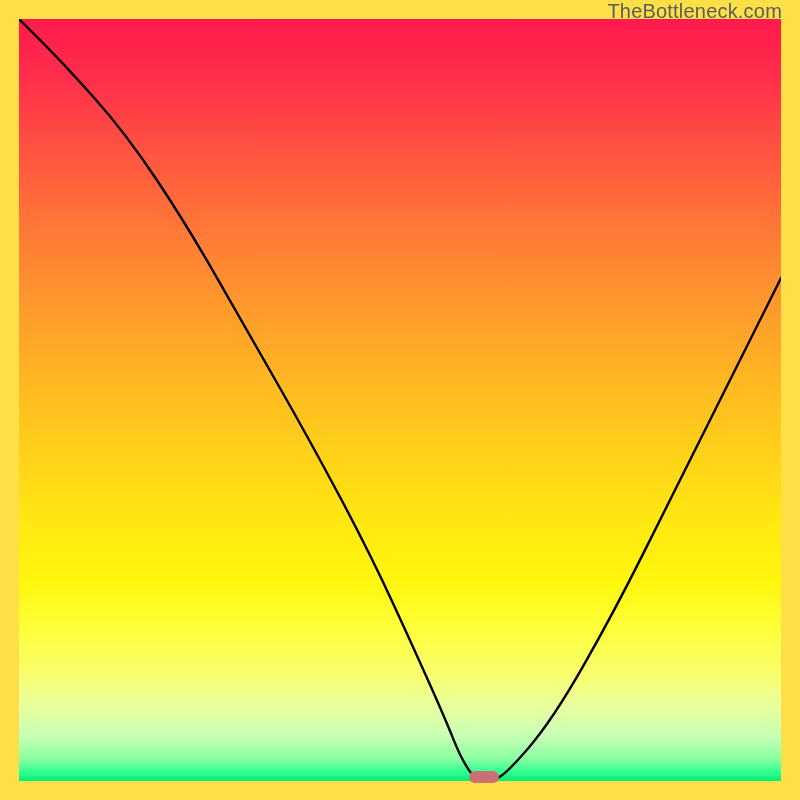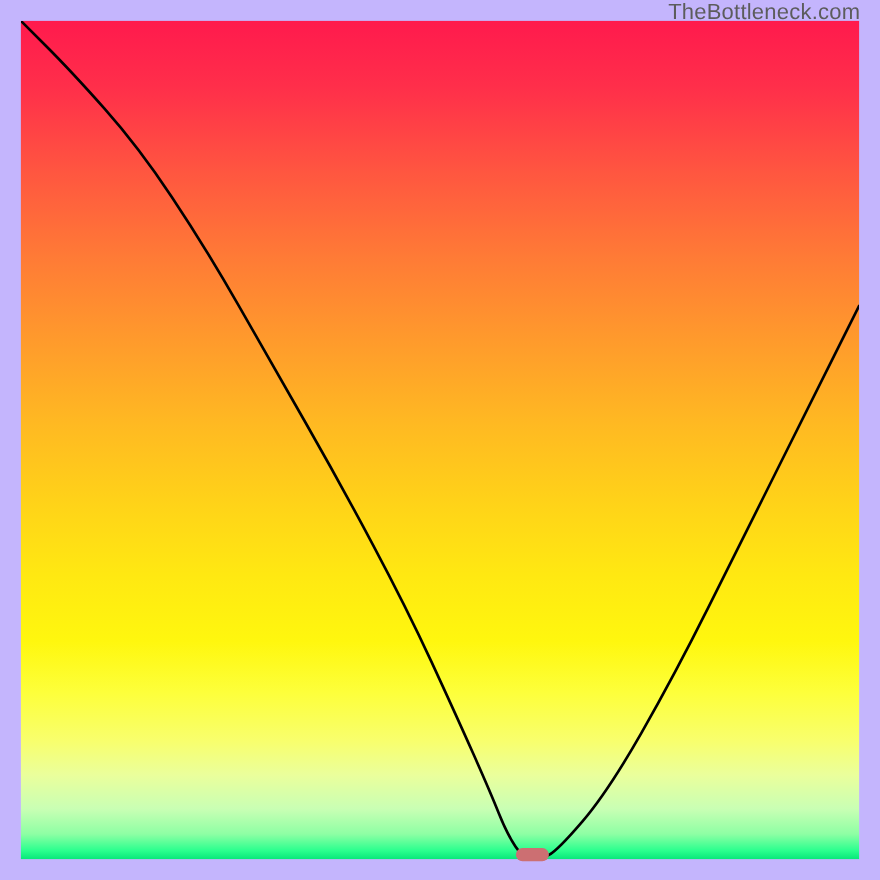--- a/index.html
+++ b/index.html
@@ -8,21 +8,21 @@
     width: 800px;
     height: 800px;
     background: #000;
     overflow: hidden;
     font-family: Arial, Helvetica, sans-serif;
   }
   .chart-wrapper {
     position: relative;
     width: 800px;
     height: 800px;
-    background: #c4b5fd;
+    background: #fde047;
   }
   .plot-area {
     position: absolute;
     left: 19px;
     top: 19px;
     width: 762px;
     height: 762px;
     
     background: linear-gradient(
       to bottom,

